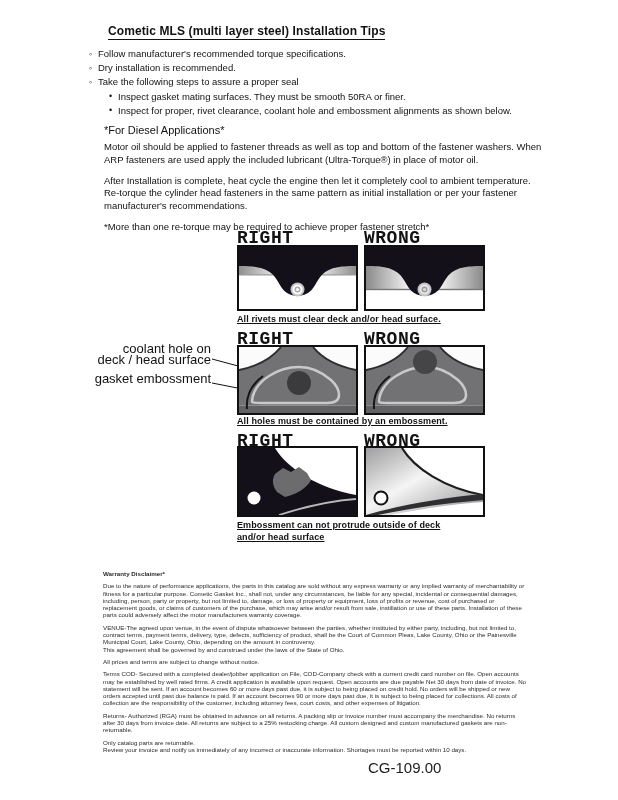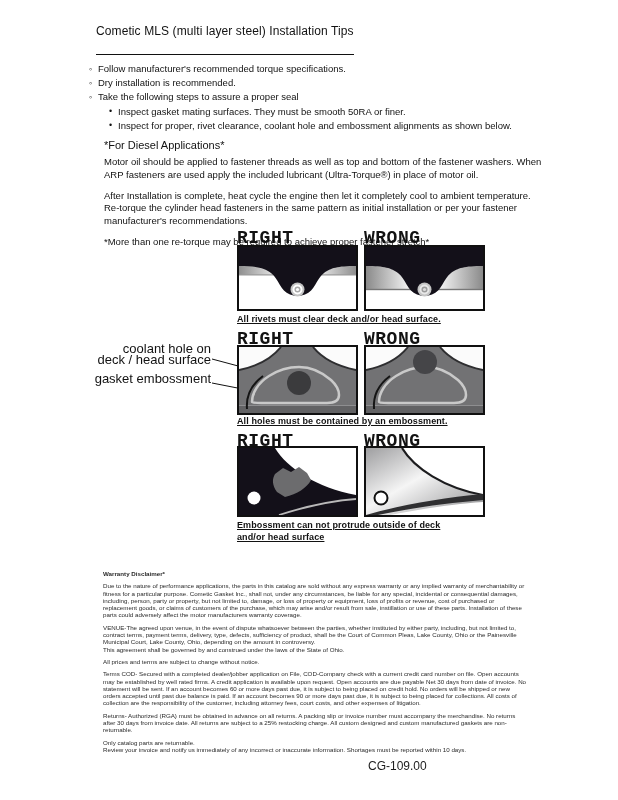--- a/index.html
+++ b/index.html
@@ -2,22 +2,22 @@
 <html><head>
 <meta charset="utf-8">
 <style>
   html,body{margin:0;padding:0;background:#ffffff;}
   .page{position:relative;width:618px;height:800px;background:#ffffff;
         font-family:"Liberation Sans",sans-serif;color:#121212;overflow:hidden;}
   .abs{position:absolute;}
 
   
   .content-top{position:absolute;left:88px;top:21px;width:458px;}
-  .title{display:inline-block;margin-left:8px;font-size:12px;font-weight:normal;
-         border-bottom:1.5px solid #111;padding-bottom:16px;letter-spacing:.1px;}
+  .title{display:inline-block;margin-left:20px;font-size:12px;font-weight:bold;
+         border-bottom:1.5px solid #111;padding-bottom:1px;letter-spacing:.1px;}
   .tips{margin-top:7px;font-size:9.5px;line-height:14.2px;}
   .tip-line{position:relative;padding-left:10px;}
   .tip-line .mk{position:absolute;left:1px;top:0;font-size:9px;}
   .sub-line{position:relative;padding-left:30px;}
   .sub-line .mk{position:absolute;left:21px;top:-1px;font-size:9px;}
   .diesel-h{margin-left:16px;margin-top:6px;font-size:11px;font-weight:normal;}
   .para{margin-left:16px;margin-top:5px;width:440px;font-size:9.5px;line-height:12.8px;}
   .para.mt{margin-top:8px;}
 
   
@@ -27,21 +27,21 @@
   .dbox svg{display:block;}
   .cap{position:absolute;font-size:9px;font-weight:bold;letter-spacing:.1px;text-decoration:underline;}
   .callout{position:absolute;width:131px;text-align:right;font-size:13px;line-height:10.5px;}
 
   
   .legal{position:absolute;left:103px;top:570px;width:424px;font-size:6.2px;
          line-height:7.3px;color:#2a2a2a;}
   .legal .lh{font-weight:bold;}
   .legal .blk{margin-top:5px;}
 
-  .page-code{position:absolute;left:368px;top:759px;font-size:12px;color:#1c1c1c;}
+  .page-code{position:absolute;left:368px;top:759px;font-size:15px;color:#1c1c1c;}
 </style>
 </head>
 <body>
 
 <div class="page">
 
   <div class="content-top">
     <div class="title">Cometic MLS (multi layer steel) Installation Tips</div>
 
     <div class="tips">

